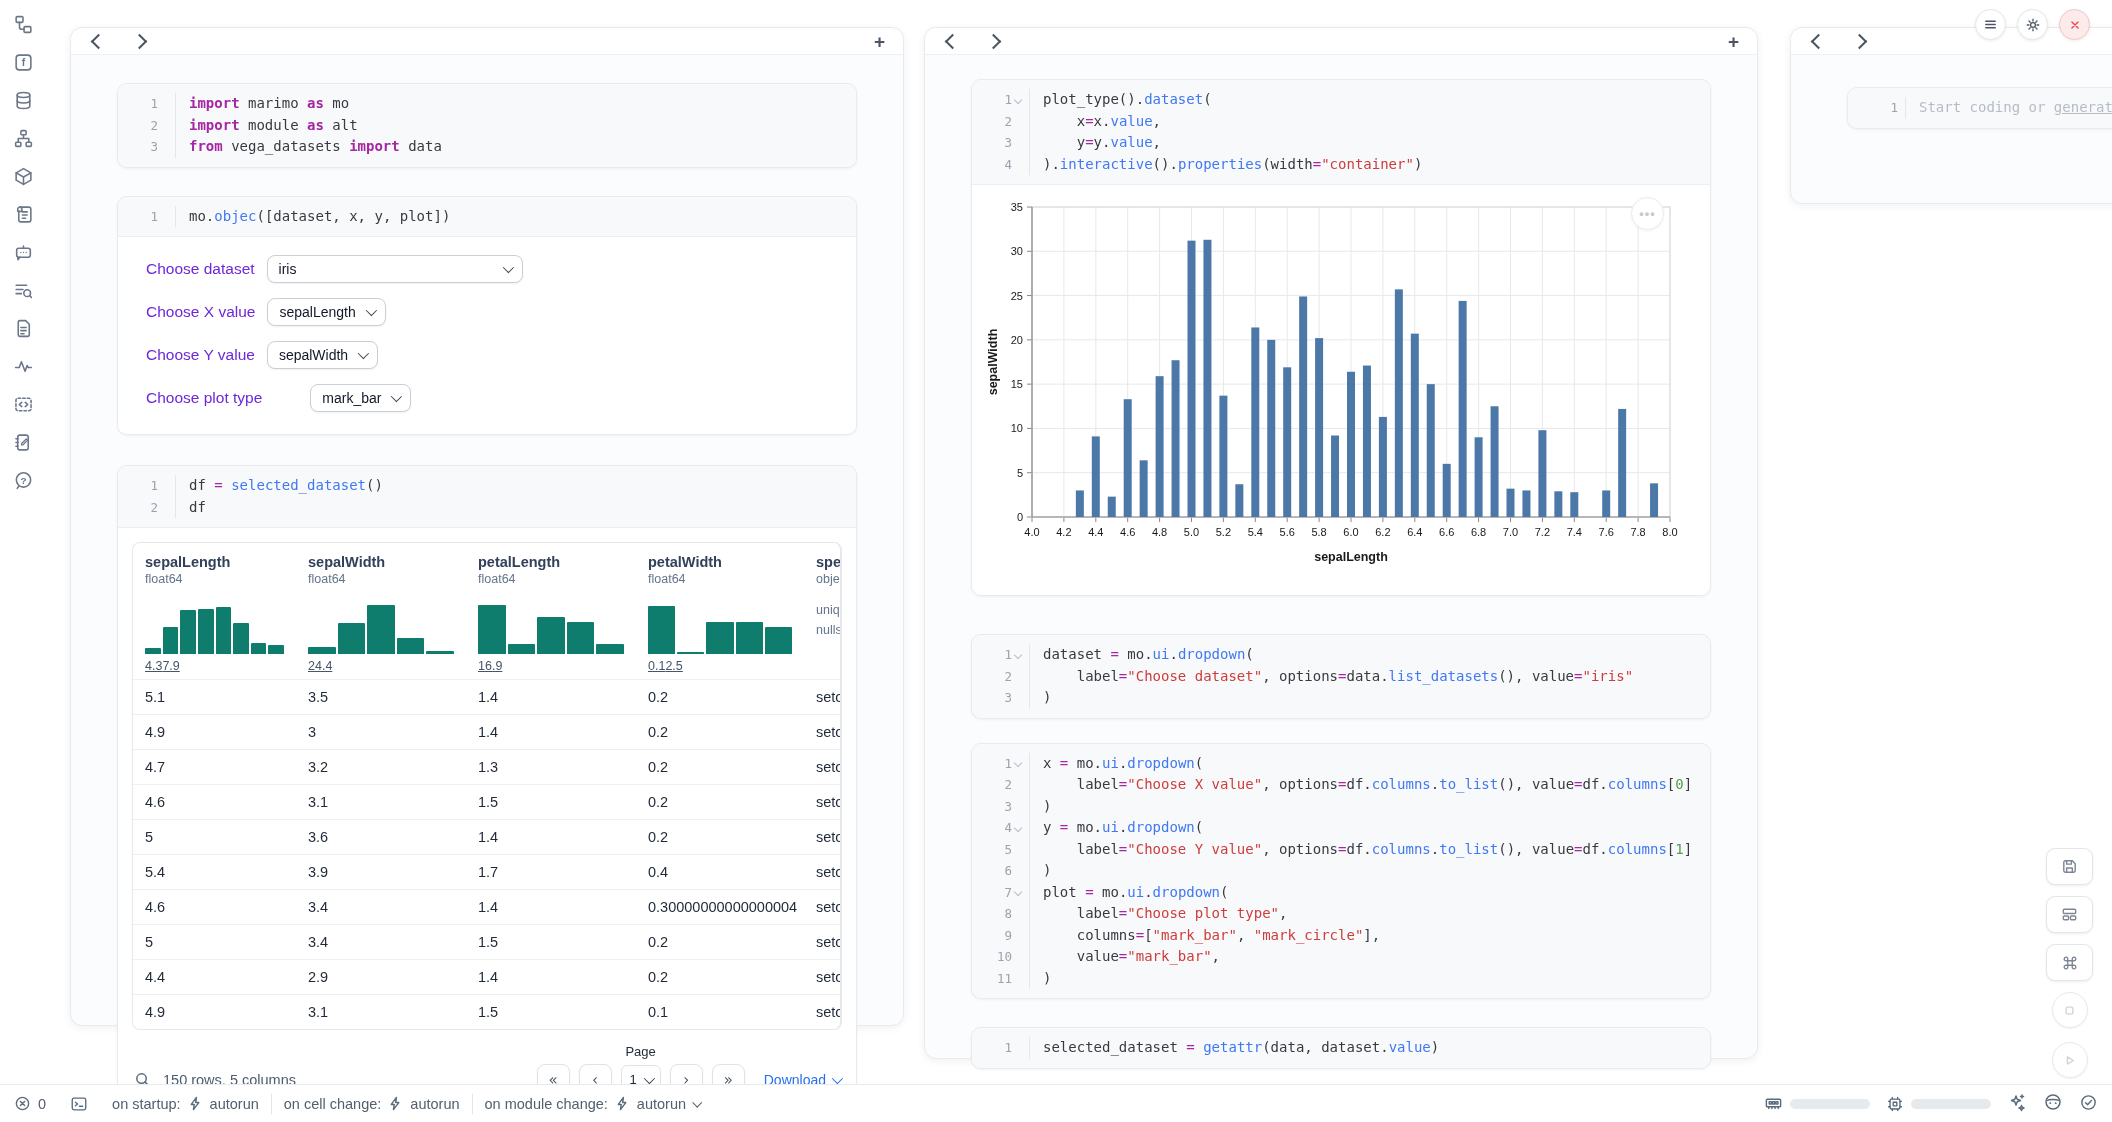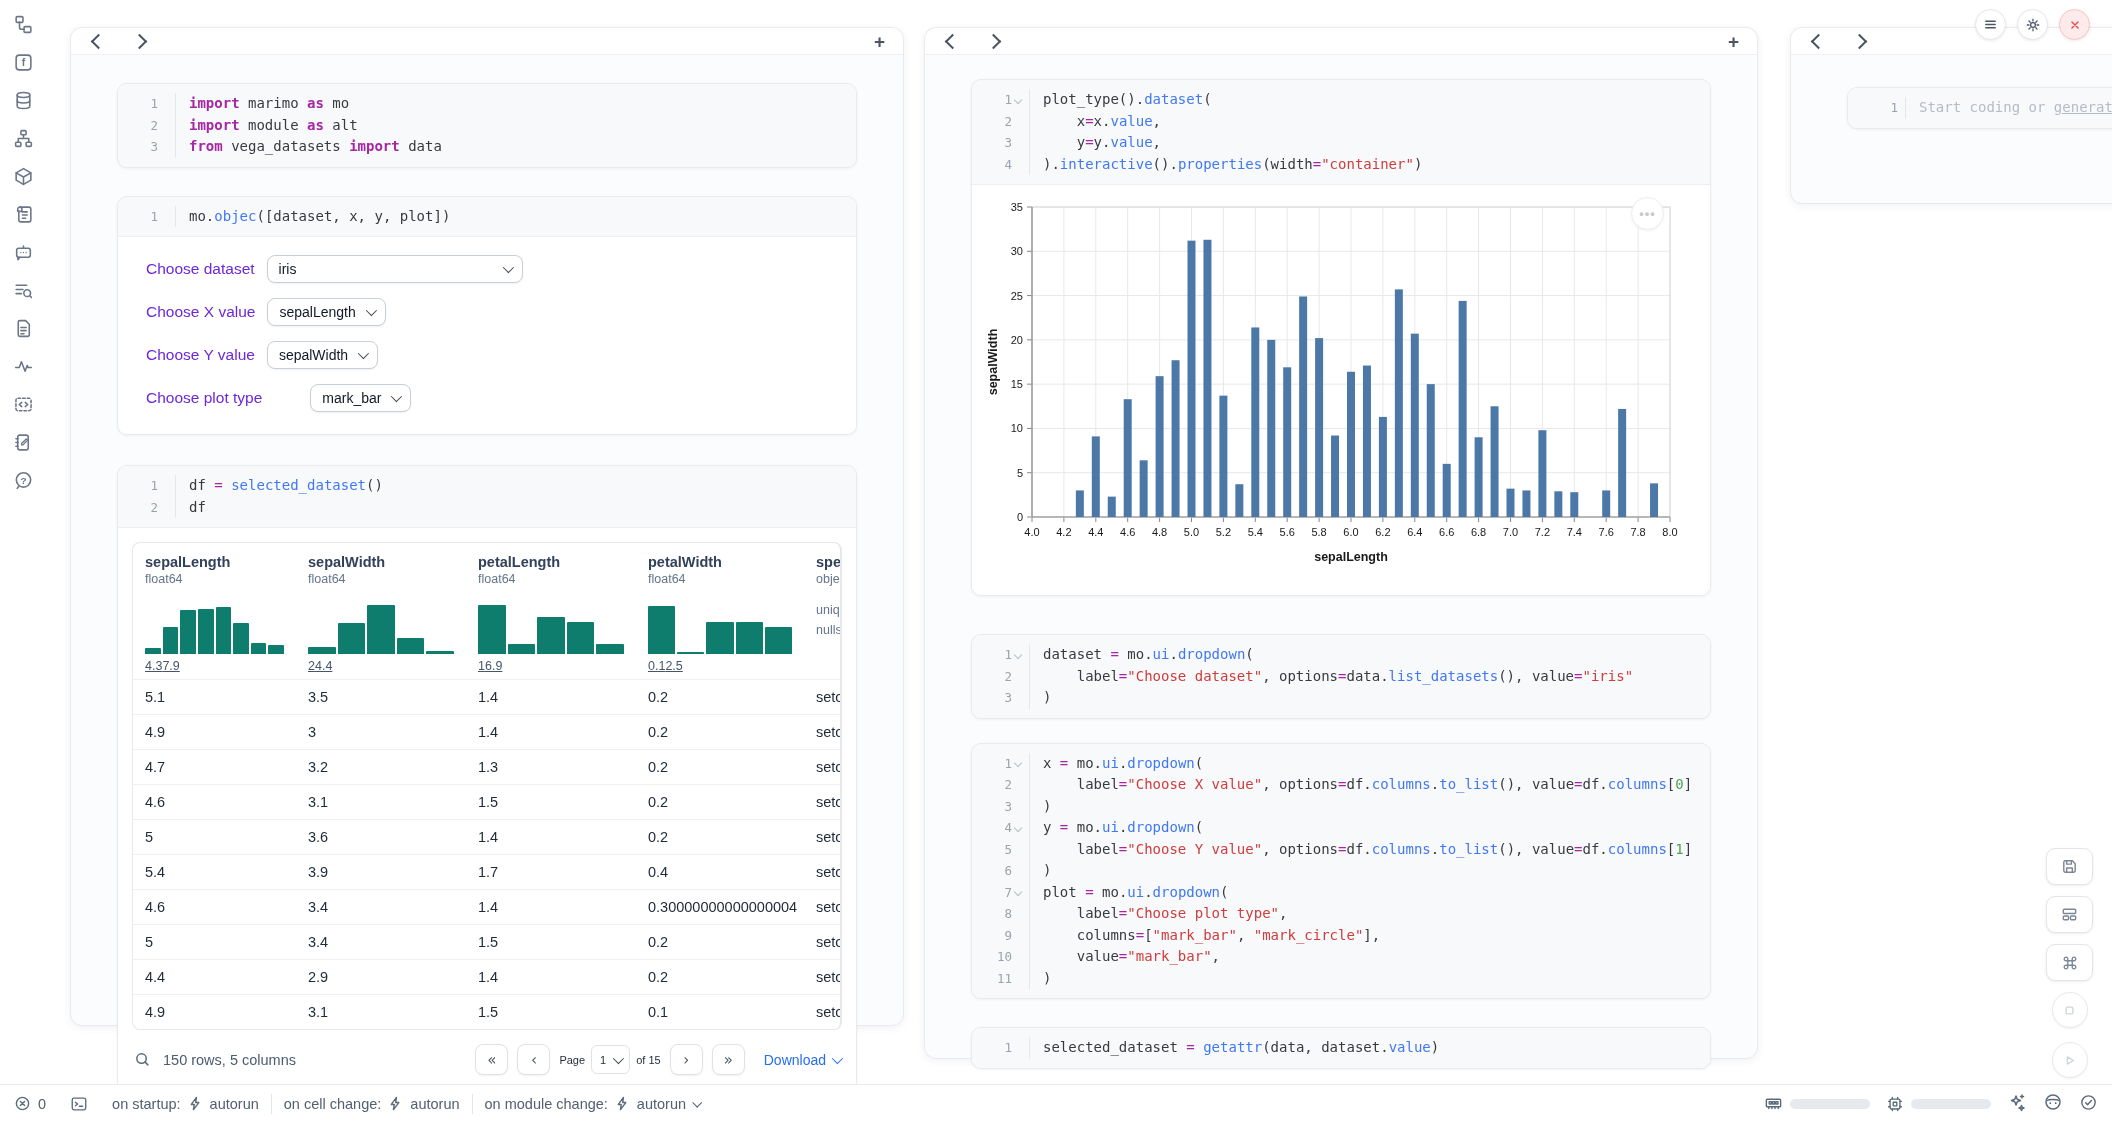--- a/index.html
+++ b/index.html
@@ -67,21 +67,21 @@
   .td{padding:9px 12px;font-size:14.5px;color:#1f2937;white-space:nowrap;overflow:hidden;}
 
   
   .tfoot{display:flex;align-items:center;margin-top:14px;padding:0 2px;}
   .tsummary{display:flex;align-items:center;gap:12px;color:#4b5c6e;font-size:14.5px;}
   .tsummary svg{stroke:#5b6b7b;fill:none;stroke-width:1.6;stroke-linecap:round;}
   .pager{margin-left:auto;display:flex;align-items:center;gap:9px;}
   .pbtn{min-width:31px;height:29px;background:#fff;border:1px solid #dfe3e8;border-radius:8px;
         box-shadow:0 1px 2px rgba(0,0,0,.06);display:flex;align-items:center;justify-content:center;
         color:#4b5563;font-size:15px;cursor:pointer;font-family:"DejaVu Sans",sans-serif;}
-  .pagetxt{font-size:11px;color:#1f2937;display:flex;align-items:center;gap:6px;}
+  .pagetxt{font-size:13px;color:#1f2937;display:flex;align-items:center;gap:6px;flex-direction:column;}
   .pselect{height:27px;background:#fff;border:1px solid #dfe3e8;border-radius:6px;display:inline-flex;align-items:center;gap:7px;padding:0 8px;cursor:pointer;}
   .download{color:#2570eb;font-size:14px;display:flex;align-items:center;gap:6px;margin-left:10px;cursor:pointer;}
   .download .selchev{border-color:#2570eb;}
 
   
   .chartout{position:relative;padding:12px 8px 16px 12px;}
   .vega-btn{position:absolute;right:46px;top:12px;width:31px;height:31px;border-radius:50%;background:#fff;
             border:1px solid #ececec;box-shadow:0 1px 3px rgba(0,0,0,.05);display:flex;align-items:center;justify-content:center;
             color:#c9c9c9;font-size:13px;letter-spacing:1px;cursor:pointer;font-weight:bold;}
 

